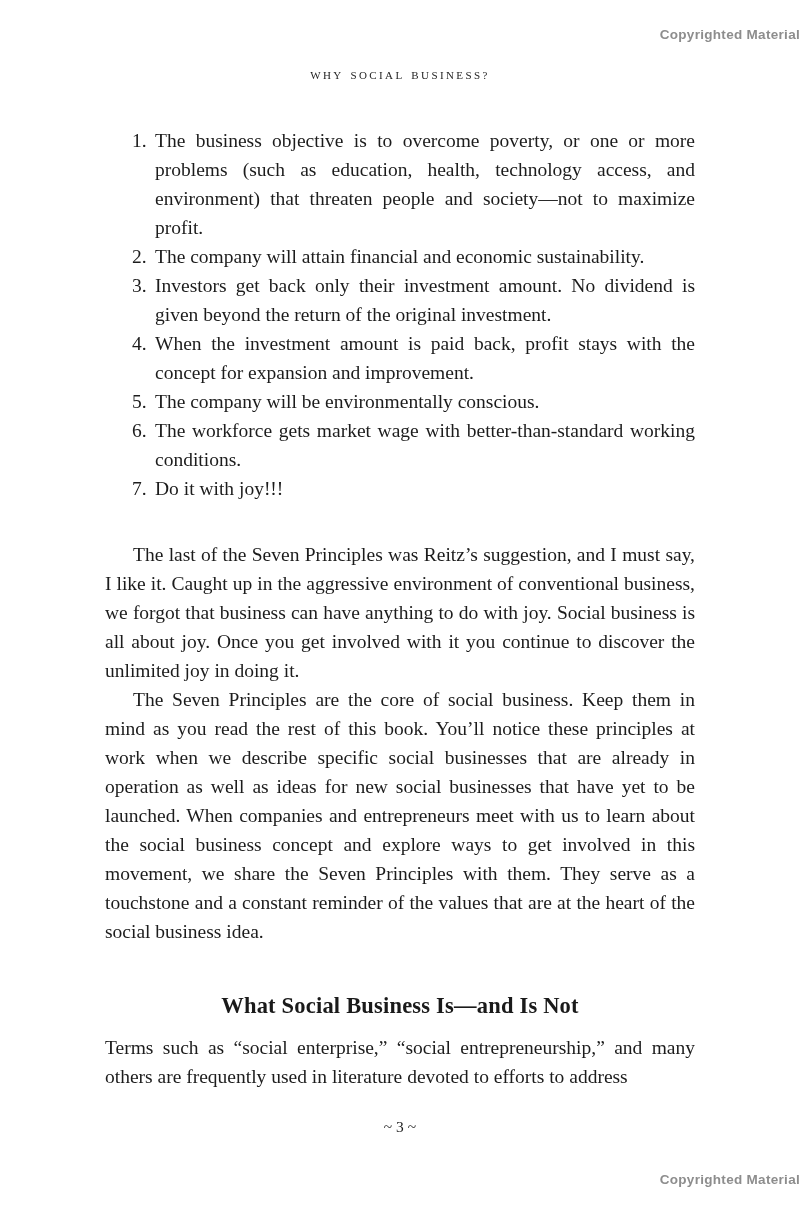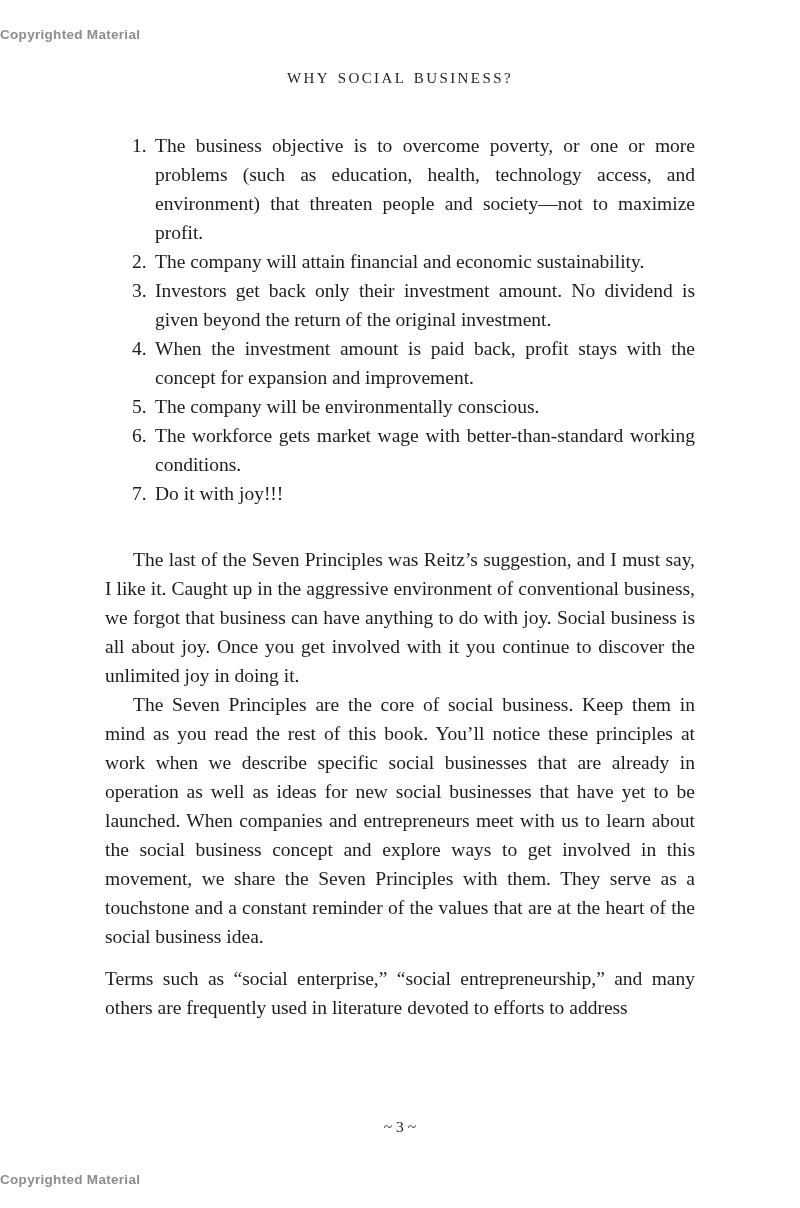--- a/index.html
+++ b/index.html
@@ -15,30 +15,30 @@
     font-family: "Liberation Serif", serif;
     color: #1c1c1c;
     overflow: hidden;
   }
   .copyright {
     font-family: "Liberation Sans", sans-serif;
     font-weight: 700;
     font-size: 13.5px;
     letter-spacing: 0.3px;
     color: #8d8d8d;
-    text-align: left;
+    text-align: right;
     line-height: 1;
   }
   .copyright-top {
     padding-top: 28px;
   }
   .running-head {
     margin-top: 27px;
     text-align: center;
-    font-size: 15px;
+    font-size: 11px;
     letter-spacing: 2.4px;
     word-spacing: 2px;
     color: #242424;
     line-height: 1.2;
   }
   .content {
     width: 590px;
     margin: 0 auto;
     font-size: 19.5px;
     line-height: 29px;
@@ -135,20 +135,21 @@
       <li class="principle">
         <span class="num">7.</span>
         <span>Do it with joy!!!</span>
       </li>
     </ol>
 
     <p class="para para-first">The last of the Seven Principles was Reitz’s suggestion, and I must say, I like it. Caught up in the aggressive environment of conventional business, we forgot that business can have anything to do with joy. Social business is all about joy. Once you get involved with it you continue to discover the unlimited joy in doing it.</p>
 
     <p class="para">The Seven Principles are the core of social business. Keep them in mind as you read the rest of this book. You’ll notice these principles at work when we describe specific social businesses that are already in operation as well as ideas for new social businesses that have yet to be launched. When companies and entrepreneurs meet with us to learn about the social business concept and explore ways to get involved in this movement, we share the Seven Principles with them. They serve as a touchstone and a constant reminder of the values that are at the heart of the social business idea.</p>
 
+    <h2 class="section-heading">What Social Business Is—and Is Not</h2>
 
     <p class="para-noindent">Terms such as “social enterprise,” “social entrepreneurship,” and many others are frequently used in literature devoted to efforts to address</p>
 
   </div>
 
   <div class="page-number">~ 3 ~</div>
 
   <div class="copyright copyright-bottom">Copyrighted Material</div>
 
 </div>

